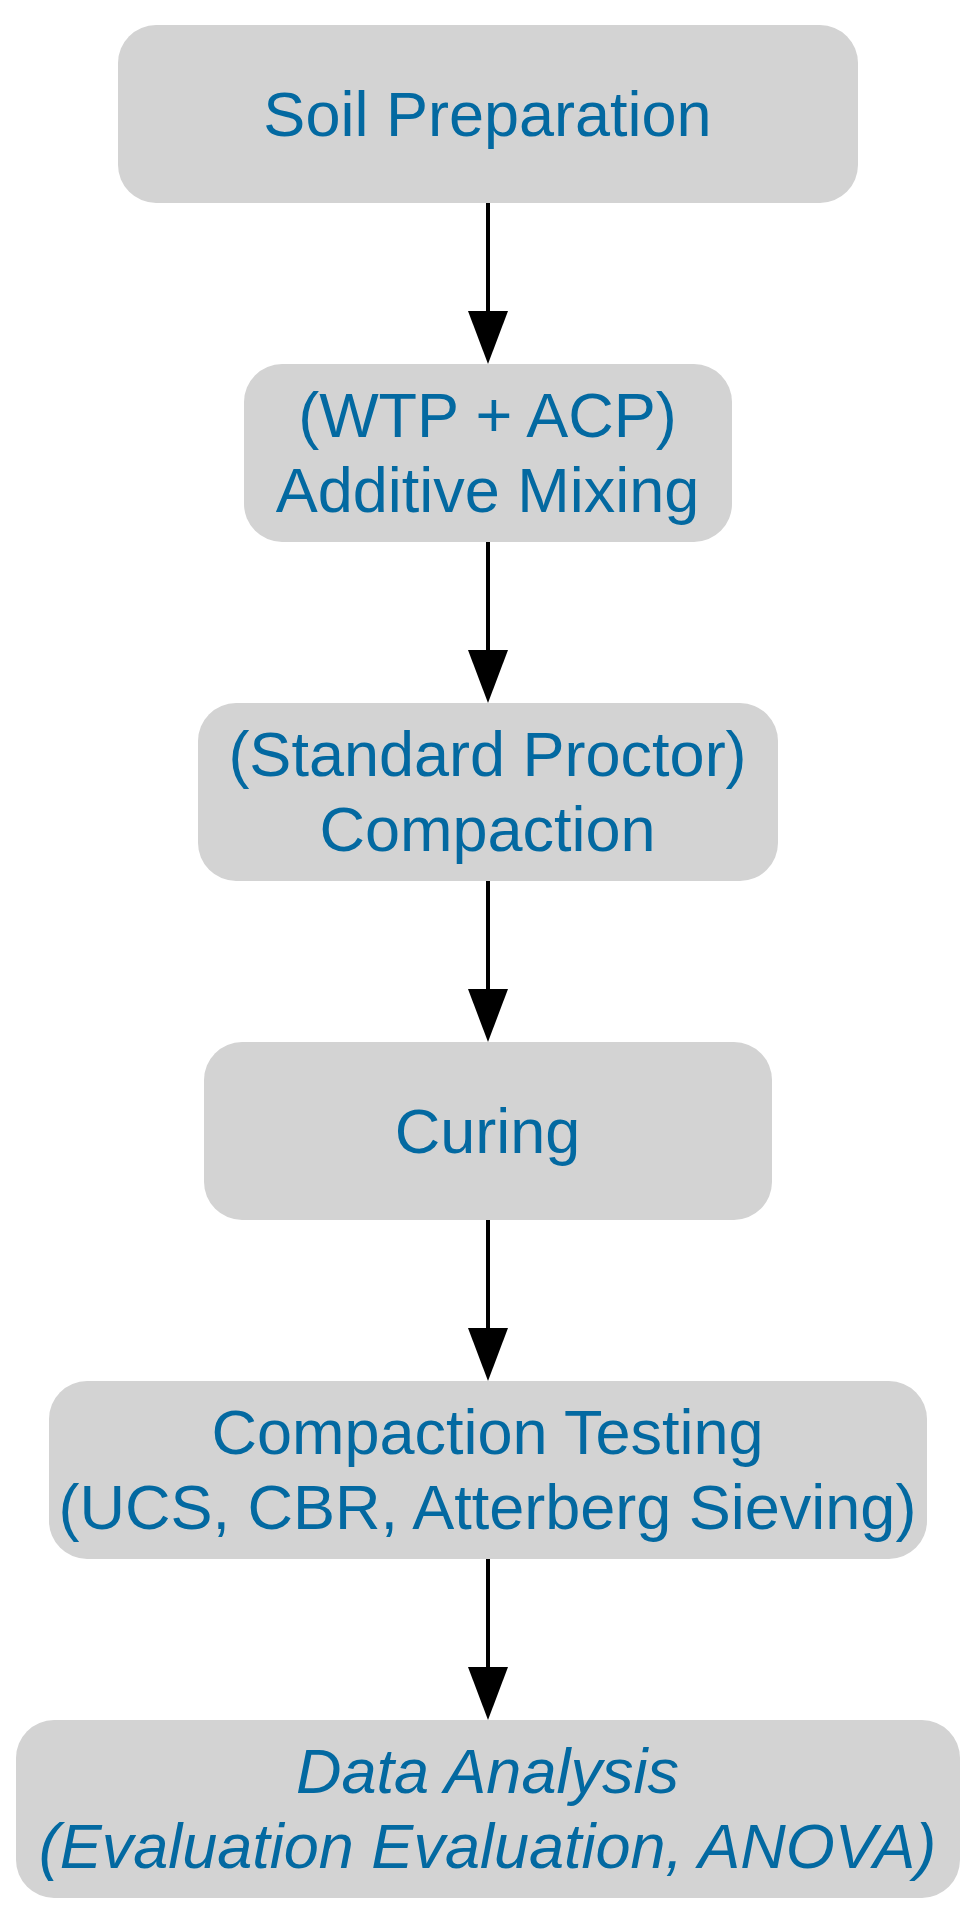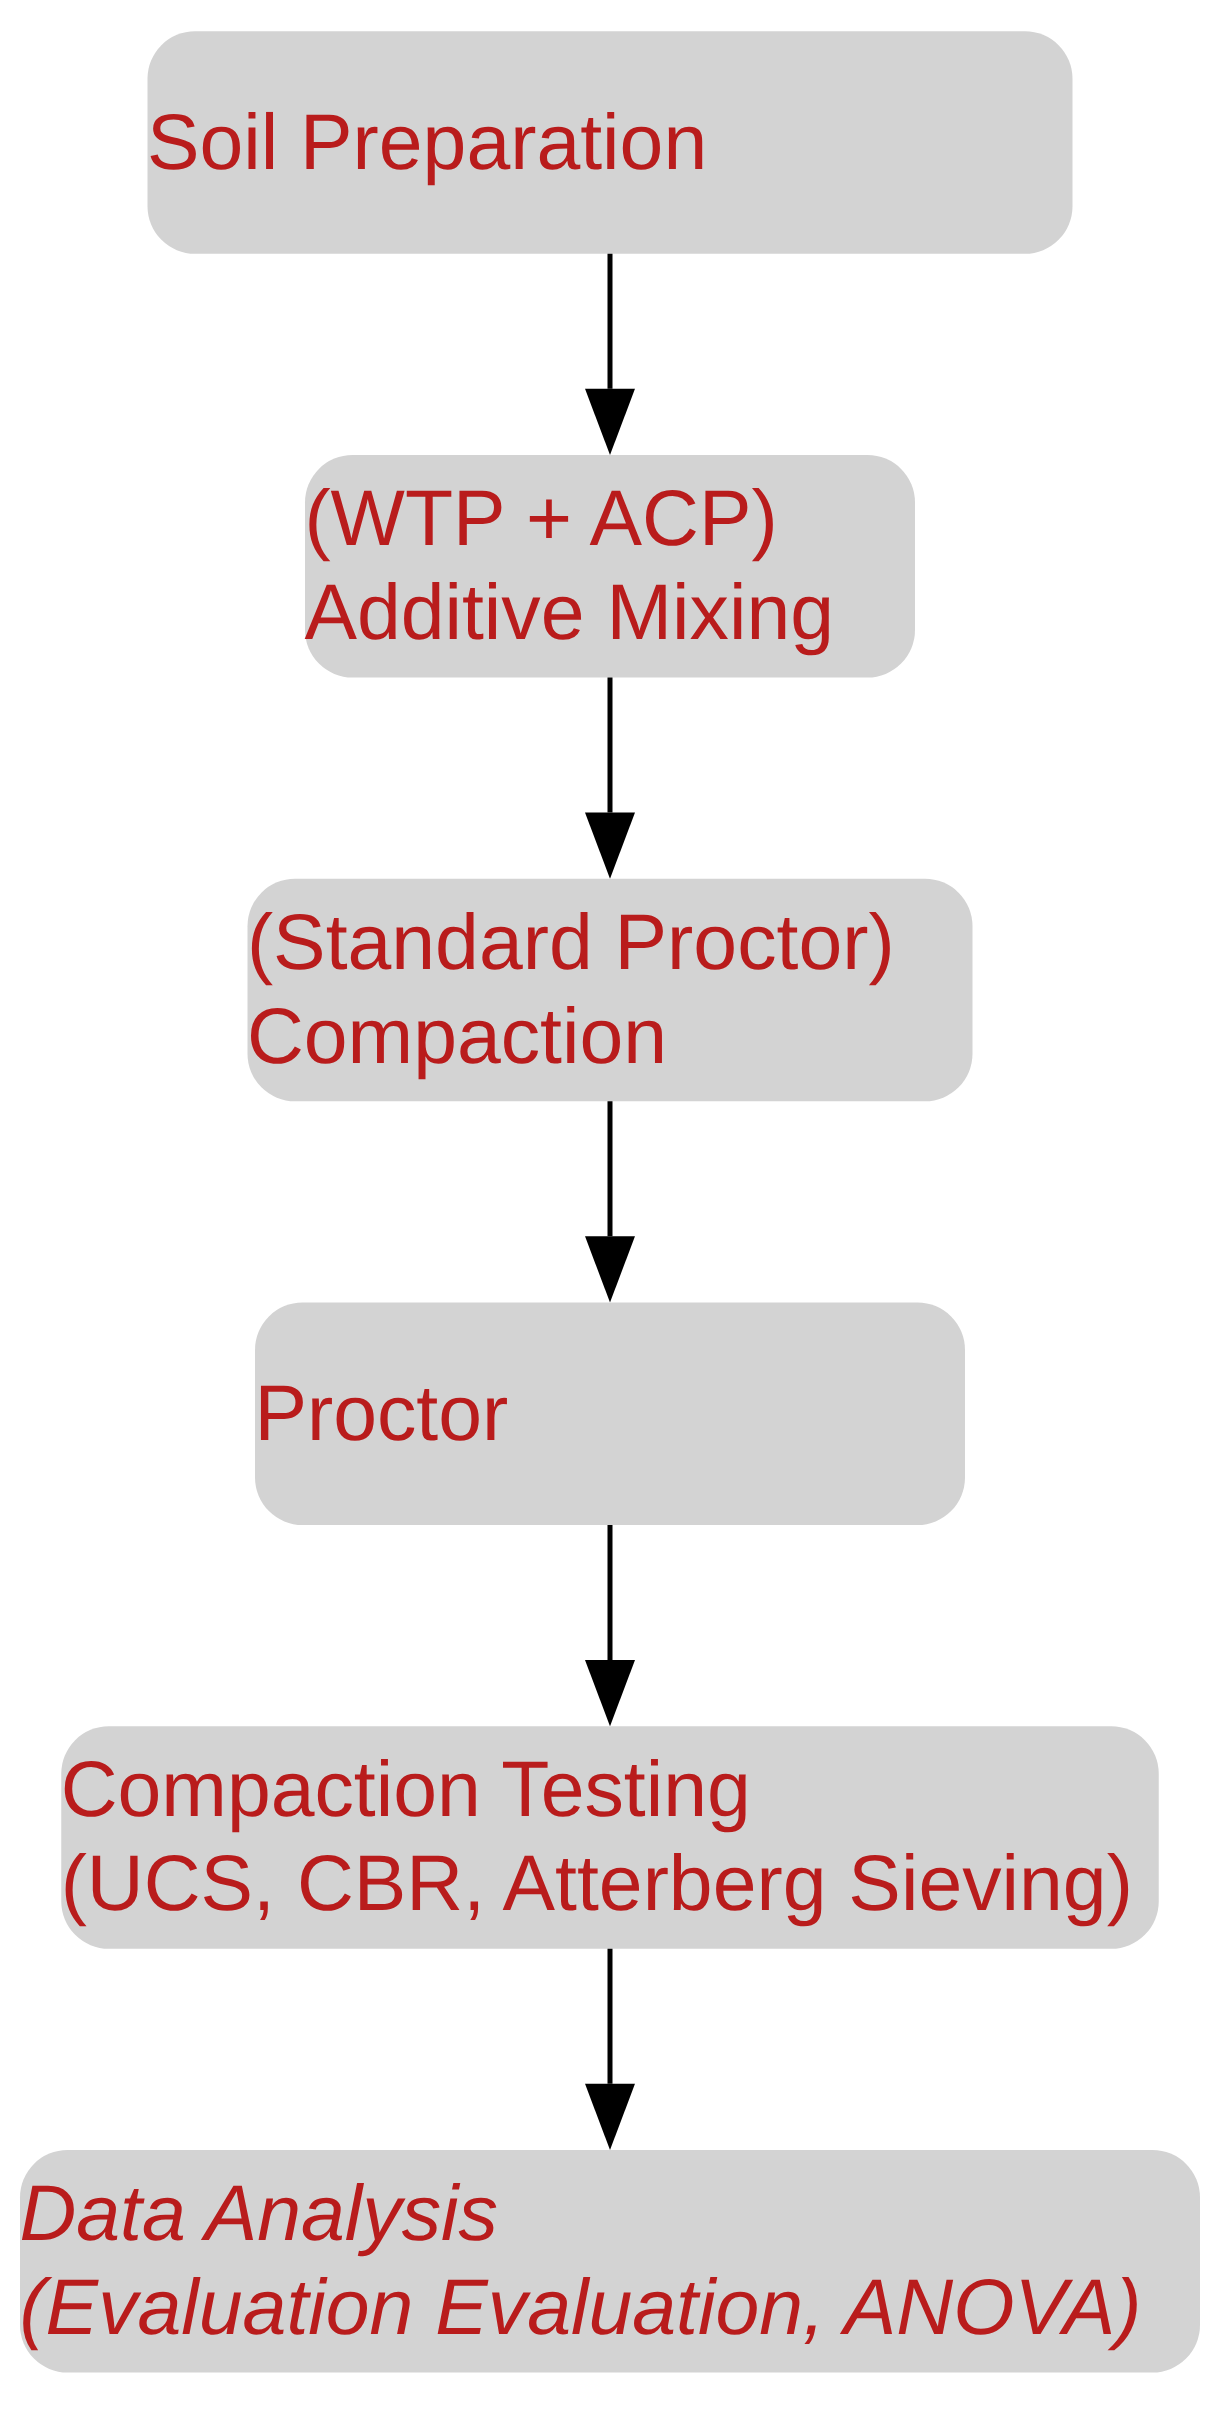--- a/index.html
+++ b/index.html
@@ -19,23 +19,23 @@
     flex-direction: column;
     align-items: center;
   }
   .node {
     background: #d3d3d3;
     border-radius: 38px;
     height: 178px;
     display: flex;
     flex-direction: column;
     justify-content: center;
-    align-items: flex-start;
+    align-items: center;
     text-align: center;
-    color: #b91c1c;
+    color: #0369a1;
     font-size: 63px;
     line-height: 75px;
     flex: 0 0 auto;
     white-space: nowrap;
   }
   .n1 { width: 740px; }
   .n2 { width: 488px; }
   .n3 { width: 580px; }
   .n4 { width: 568px; }
   .n5 { width: 878px; }
@@ -88,21 +88,21 @@
     <div>(Standard Proctor)</div>
     <div>Compaction</div>
   </div>
 
   <div class="arrow">
     <div class="shaft"></div>
     <div class="head"></div>
   </div>
 
   <div class="node n4">
-    <div>Proctor</div>
+    <div>Curing</div>
   </div>
 
   <div class="arrow">
     <div class="shaft"></div>
     <div class="head"></div>
   </div>
 
   <div class="node n5">
     <div>Compaction Testing</div>
     <div>(UCS, CBR, Atterberg Sieving)</div>

